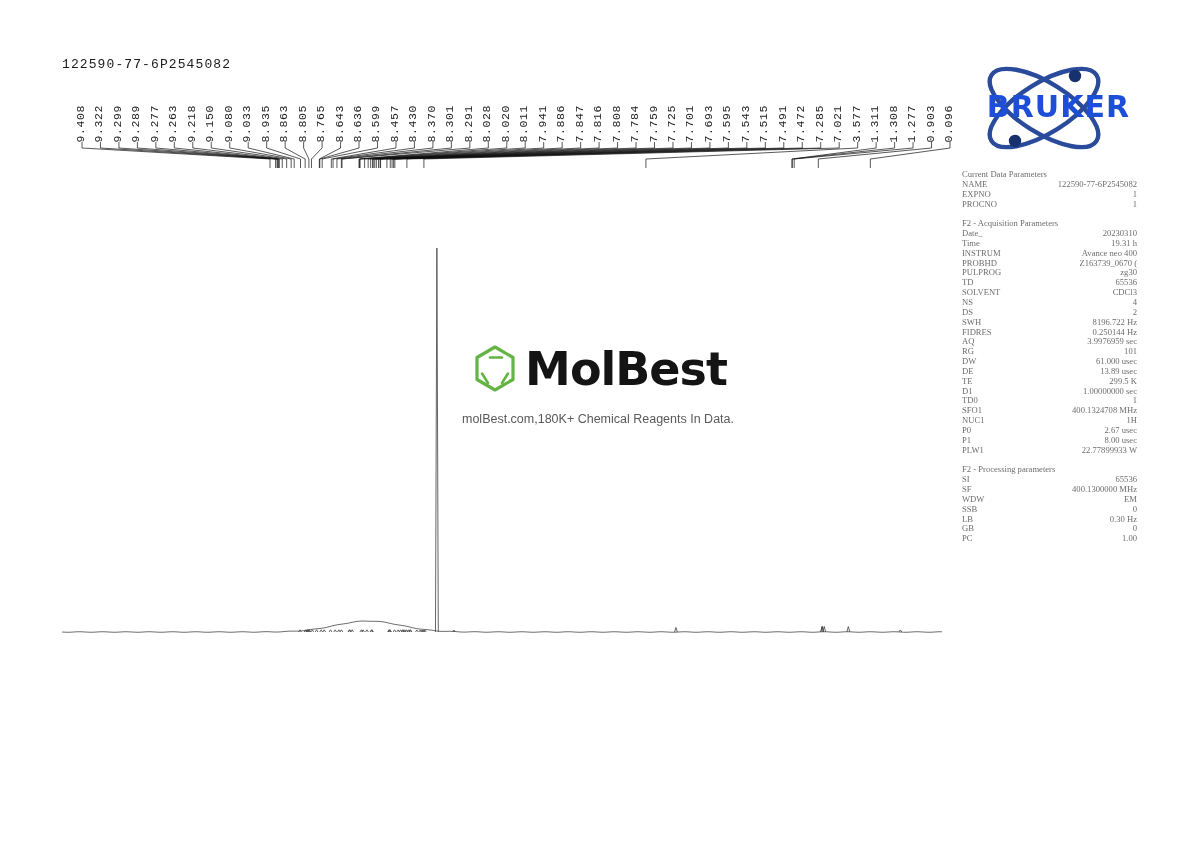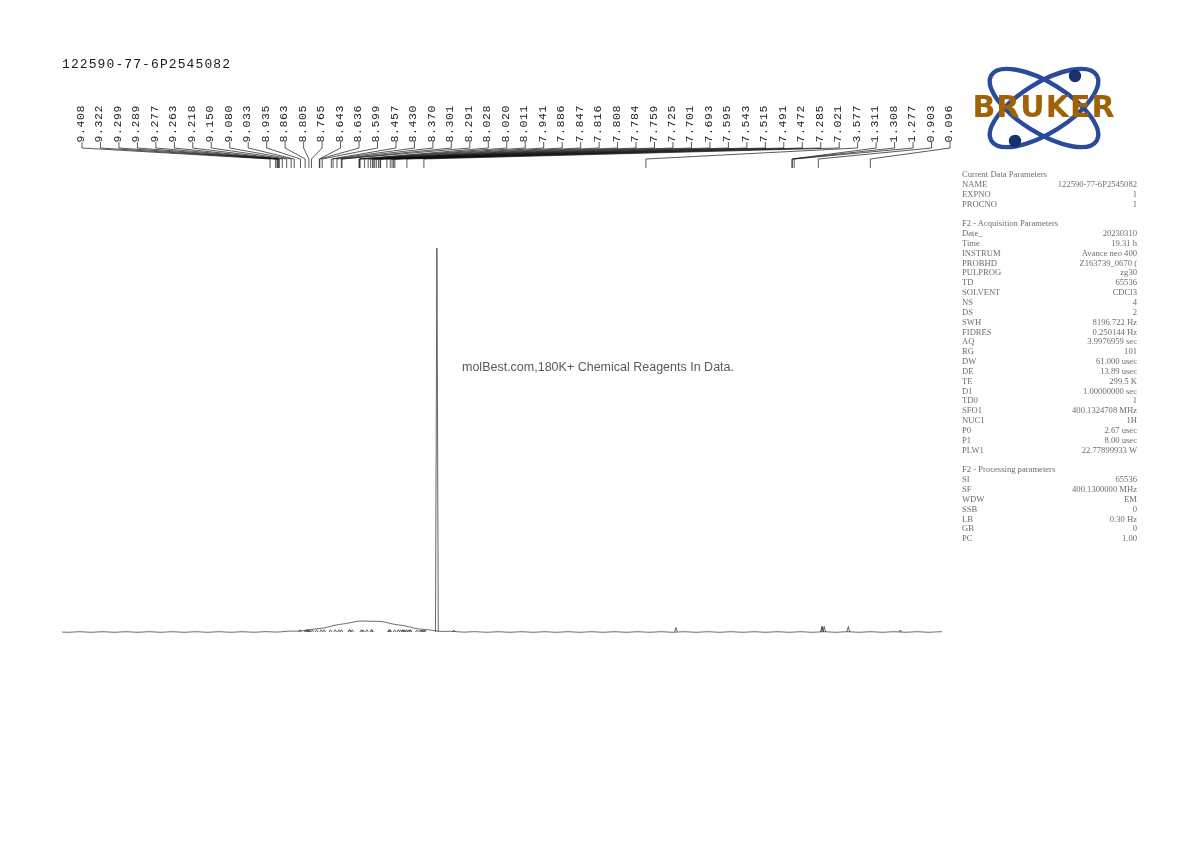--- a/index.html
+++ b/index.html
@@ -155,26 +155,26 @@
     left: 958px;
     top: 56px;
     width: 172px;
     height: 104px;
   }
   #bruker-wordmark {
     position: absolute;
     left: 0;
     top: 36px;
     width: 172px;
-    text-align: center;
+    text-align: right;
     font-family: "DejaVu Sans", sans-serif;
     font-size: 30px;
     font-weight: 700;
     letter-spacing: 1px;
-    color: #a16207;
+    color: #1d4ed8;
     line-height: 1;
   }
 
   
   #parameter-panel {
     position: absolute;
     left: 962px;
     top: 170px;
     width: 175px;
     font-family: Liberation Serif, serif;
@@ -352,20 +352,29 @@
         <path d="M612.54,432 L613.94,427.50 L615.34,432" stroke="#4a4a4a" stroke-width="0.85" fill="none" stroke-linejoin="miter"></path>
         <path d="M758.62,432 L760.02,426.50 L761.42,432" stroke="#4a4a4a" stroke-width="0.85" fill="none" stroke-linejoin="miter"></path>
         <path d="M758.82,432 L760.22,426.50 L761.62,432" stroke="#4a4a4a" stroke-width="0.85" fill="none" stroke-linejoin="miter"></path>
         <path d="M760.82,432 L762.22,426.50 L763.62,432" stroke="#4a4a4a" stroke-width="0.85" fill="none" stroke-linejoin="miter"></path>
         <path d="M784.93,432 L786.33,426.50 L787.73,432" stroke="#4a4a4a" stroke-width="0.85" fill="none" stroke-linejoin="miter"></path>
         <path d="M836.95,432 L838.35,430.00 L839.75,432" stroke="#4a4a4a" stroke-width="0.85" fill="none" stroke-linejoin="miter"></path>
       </svg>
   </div>
 
   <div id="watermark">
+    <div id="watermark-logo-row">
+      <svg width="52" height="52" viewBox="0 0 52 52">
+        <polygon points="26,4 44,14.5 44,36.5 26,47 8,36.5 8,14.5" fill="none" stroke="#64b445" stroke-width="3.2" stroke-linejoin="round"></polygon>
+        <line x1="21" y1="14.5" x2="33" y2="14.5" stroke="#64b445" stroke-width="2.6" stroke-linecap="round"></line>
+        <line x1="39" y1="30.5" x2="33" y2="40" stroke="#64b445" stroke-width="2.6" stroke-linecap="round"></line>
+        <line x1="13" y1="30.5" x2="19" y2="40" stroke="#64b445" stroke-width="2.6" stroke-linecap="round"></line>
+      </svg>
+      <div id="watermark-wordmark">MolBest</div>
+    </div>
     <div id="watermark-tagline">molBest.com,180K+ Chemical Reagents In Data.</div>
   </div>
 
   <div id="axis-area">
     <svg id="axis-svg" width="880" height="22" viewBox="0 0 880 22">
         <path d="M8,12 L8,2 L872,2 L872,12" stroke="#000" stroke-width="1.4" fill="none"></path>
         <line x1="70.91575091575089" y1="2" x2="70.91575091575089" y2="13" stroke="#000" stroke-width="1.6"></line>
         <line x1="135.38461538461536" y1="2" x2="135.38461538461536" y2="13" stroke="#000" stroke-width="1.6"></line>
         <line x1="199.85347985347983" y1="2" x2="199.85347985347983" y2="13" stroke="#000" stroke-width="1.6"></line>
         <line x1="264.3223443223443" y1="2" x2="264.3223443223443" y2="13" stroke="#000" stroke-width="1.6"></line>

